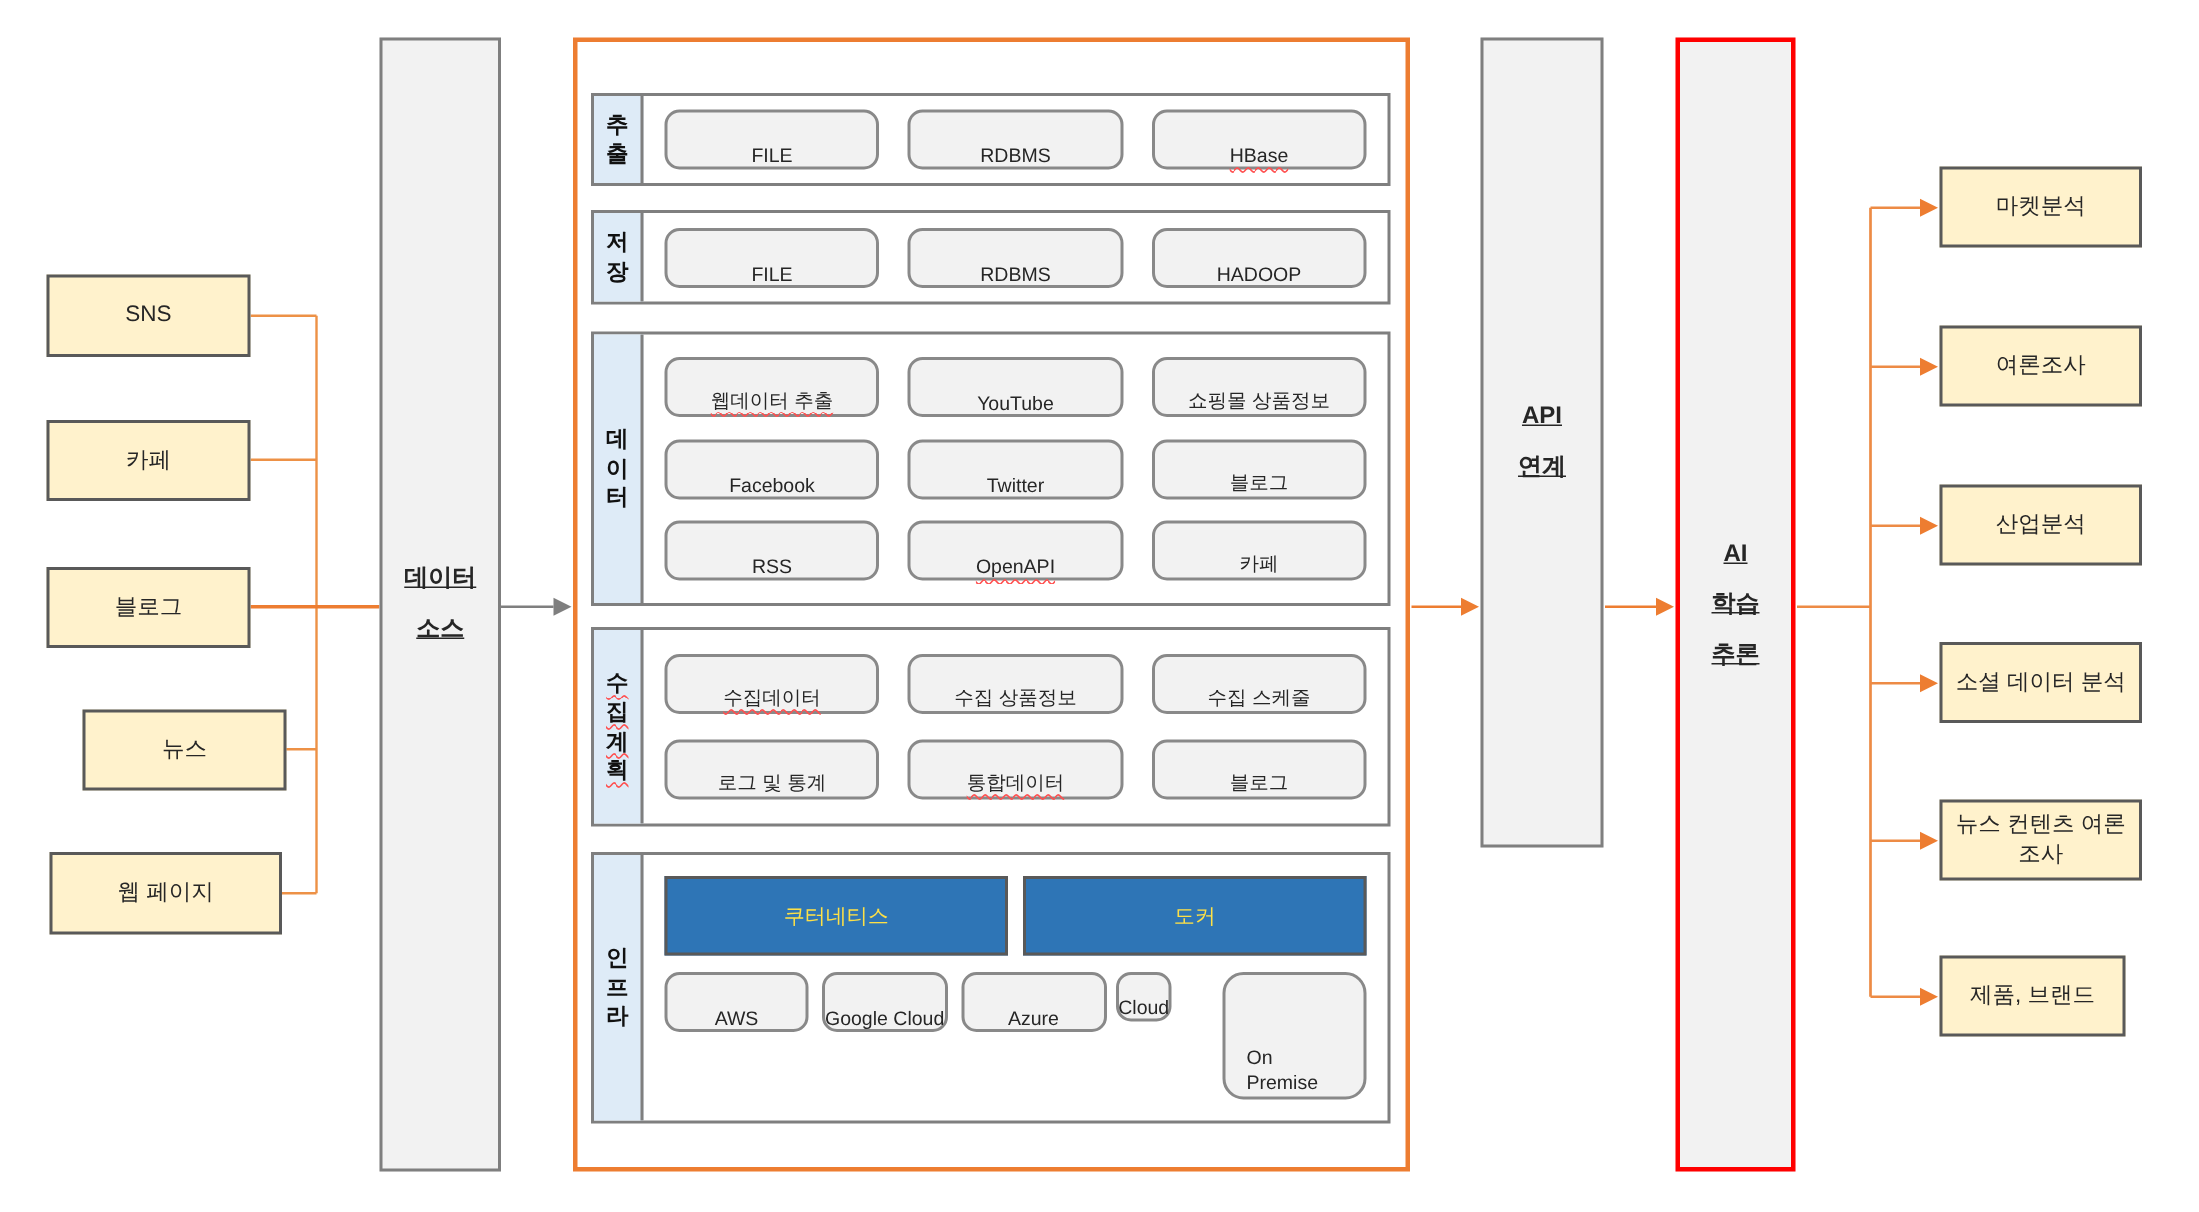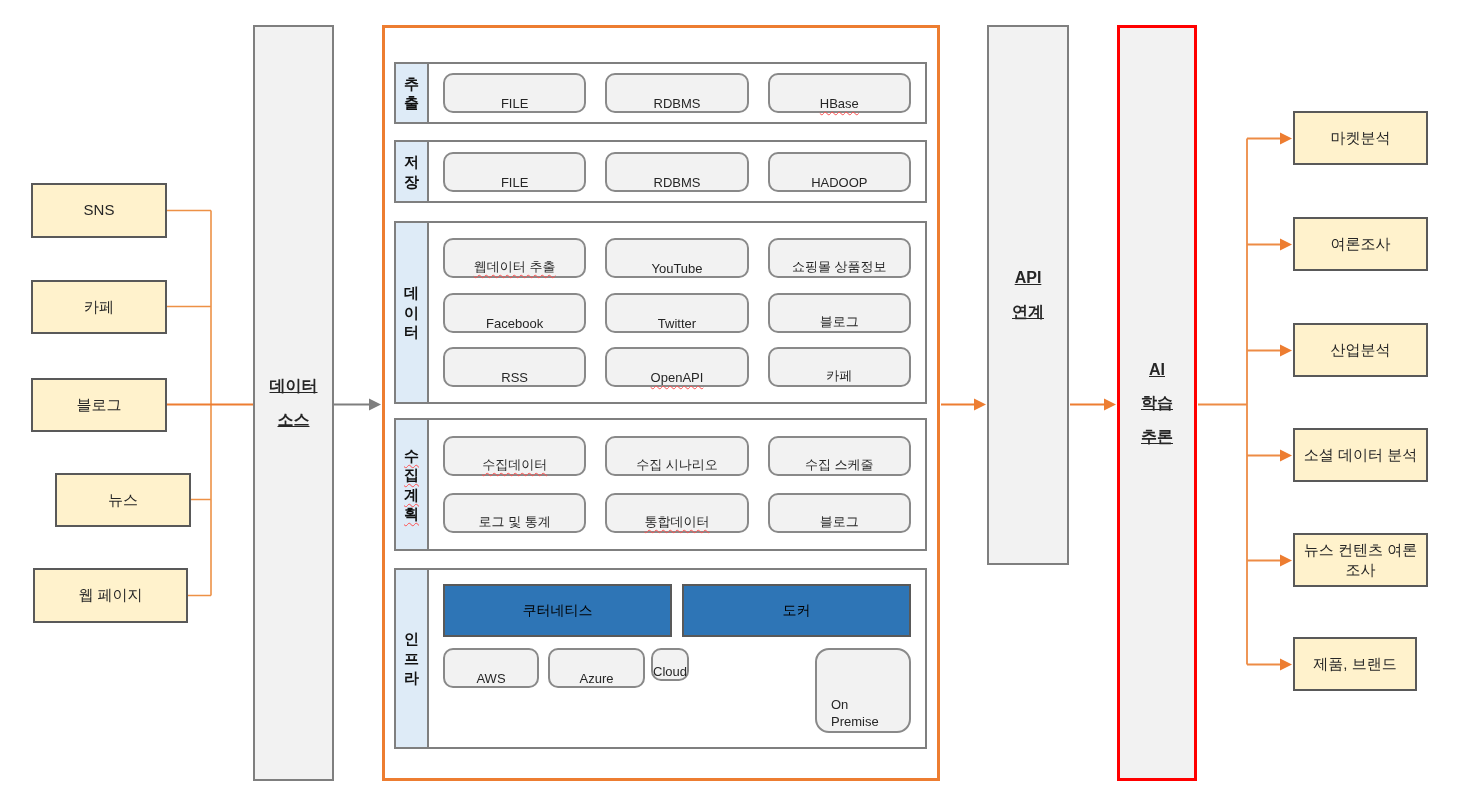--- a/index.html
+++ b/index.html
@@ -24,21 +24,21 @@
   .vtext{display:inline-block;width:18px;word-break:break-all;line-height:1.3;font-weight:700;font-size:15px;text-align:center;color:#111;}
   .row-content{flex:1;display:flex;flex-direction:column;justify-content:space-evenly;padding:0 14px;}
   .btn-row{display:flex;gap:19px;}
   .chip{flex:1;height:40px;background:#F2F2F2;border:2px solid #898989;border-radius:10px;
         display:flex;align-items:flex-end;justify-content:center;font-size:13px;box-sizing:border-box;}
   .sq{text-decoration-line:underline;text-decoration-style:wavy;text-decoration-color:#ff4f4f;text-decoration-thickness:1px;text-underline-offset:3px;}
 
   
   .infra-content{flex:1;display:flex;flex-direction:column;padding:14px;gap:11px;}
   .platform-row{display:flex;gap:10px;height:53px;}
-  .bluebox{flex:1;background:#2E75B6;border:2px solid #595959;color:#000000;font-size:14px;
+  .bluebox{flex:1;background:#2E75B6;border:2px solid #595959;color:#fde047;font-size:14px;
            display:flex;align-items:center;justify-content:center;box-sizing:border-box;}
   .infra-mid{display:flex;gap:9px;flex:1;}
   .infra-left{flex:1;display:flex;flex-direction:row;gap:6px;}
   .vendor-row{display:flex;gap:9px;height:50px;}
   .chip.aws{flex:0 0 96px;}
   .chip.gcloud{flex:1;}
   .chip.azure{flex:0 0 97px;}
   .chip.cloudwide{height:33px;flex:0 0 auto;}
   .chip.onprem{flex:0 0 96px;height:auto;border-radius:14px;line-height:1.3;}
 
@@ -200,21 +200,21 @@
     <div class="prow" style="top:390px;height:133px;">
       <div class="row-label">
         <span class="vtext sq">수집계획</span>
       </div>
       <div class="row-content">
         <div class="btn-row">
           <div class="chip">
               <span class="sq">수집데이터</span>
             </div>
           <div class="chip">
-              <span>수집 시나리오</span>
+              <span>수집 상품정보</span>
             </div>
           <div class="chip">
               <span>수집 스케줄</span>
             </div>
         </div>
         <div class="btn-row">
           <div class="chip">
               <span>로그 및 통계</span>
             </div>
           <div class="chip">
@@ -239,20 +239,23 @@
           <div class="bluebox">
               <span>도커</span>
             </div>
         </div>
         <div class="infra-mid">
           <div class="infra-left">
             <div class="vendor-row">
               <div class="chip aws">
                   <span>AWS</span>
                 </div>
+              <div class="chip gcloud">
+                  <span>Google Cloud</span>
+                </div>
               <div class="chip azure">
                   <span>Azure</span>
                 </div>
             </div>
             <div class="chip cloudwide">
                 <span>Cloud</span>
               </div>
           </div>
           <div class="chip onprem">
               <span style="display:inline-block;max-width:64px;">On Premise</span>

